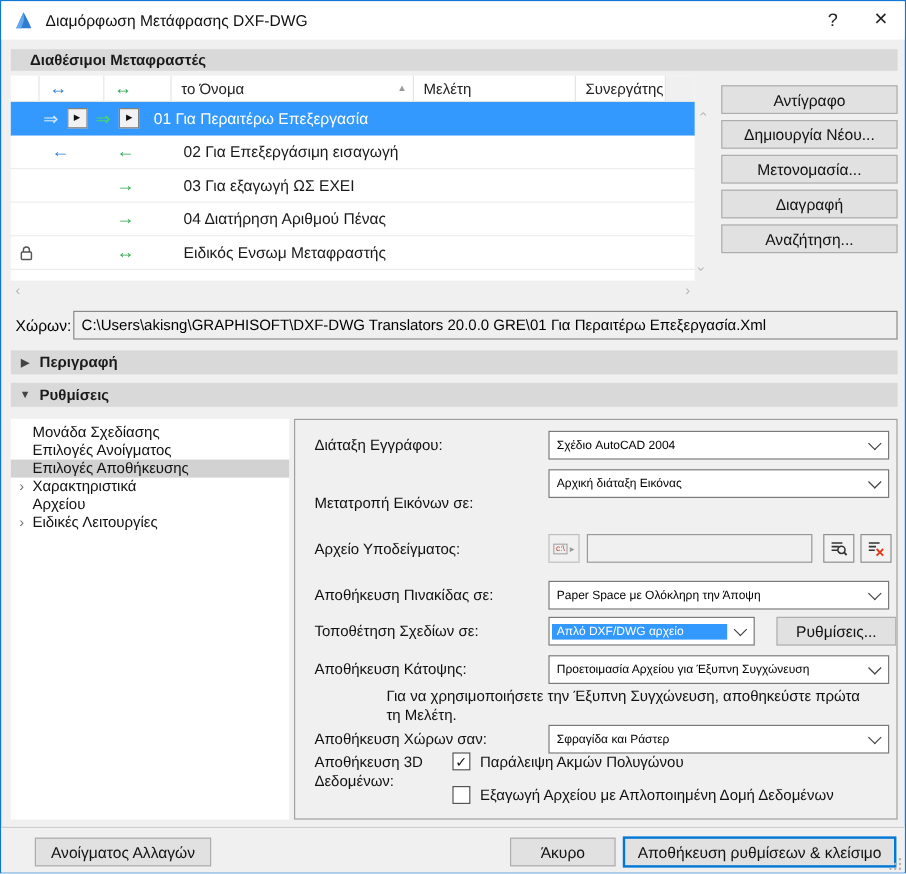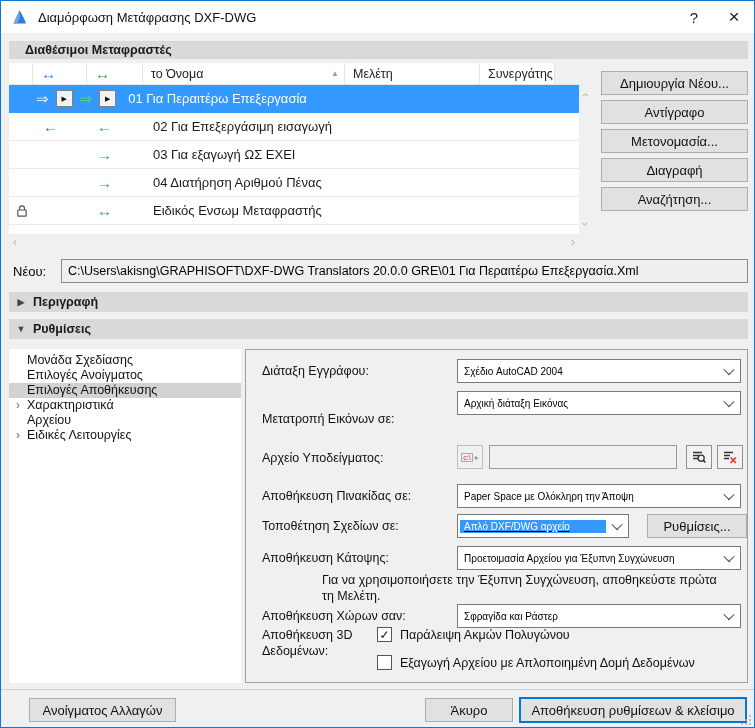--- a/index.html
+++ b/index.html
@@ -199,29 +199,29 @@
       <span class="chev up">›</span>
       <span class="chev down">›</span>
     </div>
     <div class="hscroll">
       <span class="chev left">‹</span>
       <span class="chev right">›</span>
     </div>
   </div>
 
   <div class="side-btns">
+    <div class="btn">Αντίγραφο</div>
     <div class="btn">Δημιουργία Νέου...</div>
-    <div class="btn">Αντίγραφο</div>
     <div class="btn">Μετονομασία...</div>
     <div class="btn">Διαγραφή</div>
     <div class="btn">Αναζήτηση...</div>
   </div>
 
   <div class="loc">
-    <span class="loc-label">Νέου:</span>
+    <span class="loc-label">Χώρων:</span>
     <div class="loc-field">C:\Users\akisng\GRAPHISOFT\DXF-DWG Translators 20.0.0 GRE\01 Για Περαιτέρω Επεξεργασία.Xml</div>
   </div>
 
   <div class="bar" style="top:291px;">
     <span class="exp">▶</span>
     <span>Περιγραφή</span>
   </div>
 
   <div class="bar" style="top:318px;">
     <span class="exp">▼</span>
@@ -284,21 +284,21 @@
     <div class="frow" style="top:134px;">
       <span class="flabel" style="top:4px;">Αποθήκευση Πινακίδας σε:</span>
       <div class="combo">
         <span class="val">Paper Space με Ολόκληρη την Άποψη</span>
         <span class="cchev"></span>
       </div>
     </div>
 
     <div class="frow" style="top:164px;">
       <span class="flabel" style="top:4px;">Τοποθέτηση Σχεδίων σε:</span>
-      <div class="combo" style="width:172px;text-decoration:underline;">
+      <div class="combo" style="width:172px;">
         <span class="val hl">Απλό DXF/DWG αρχείο</span>
         <span class="cchev"></span>
       </div>
       <div class="btn" style="position:absolute; left:401px; width:100px;">Ρυθμίσεις...</div>
     </div>
 
     <div class="frow" style="top:196px;">
       <span class="flabel" style="top:4px;">Αποθήκευση Κάτοψης:</span>
       <div class="combo">
         <span class="val">Προετοιμασία Αρχείου για Έξυπνη Συγχώνευση</span>

